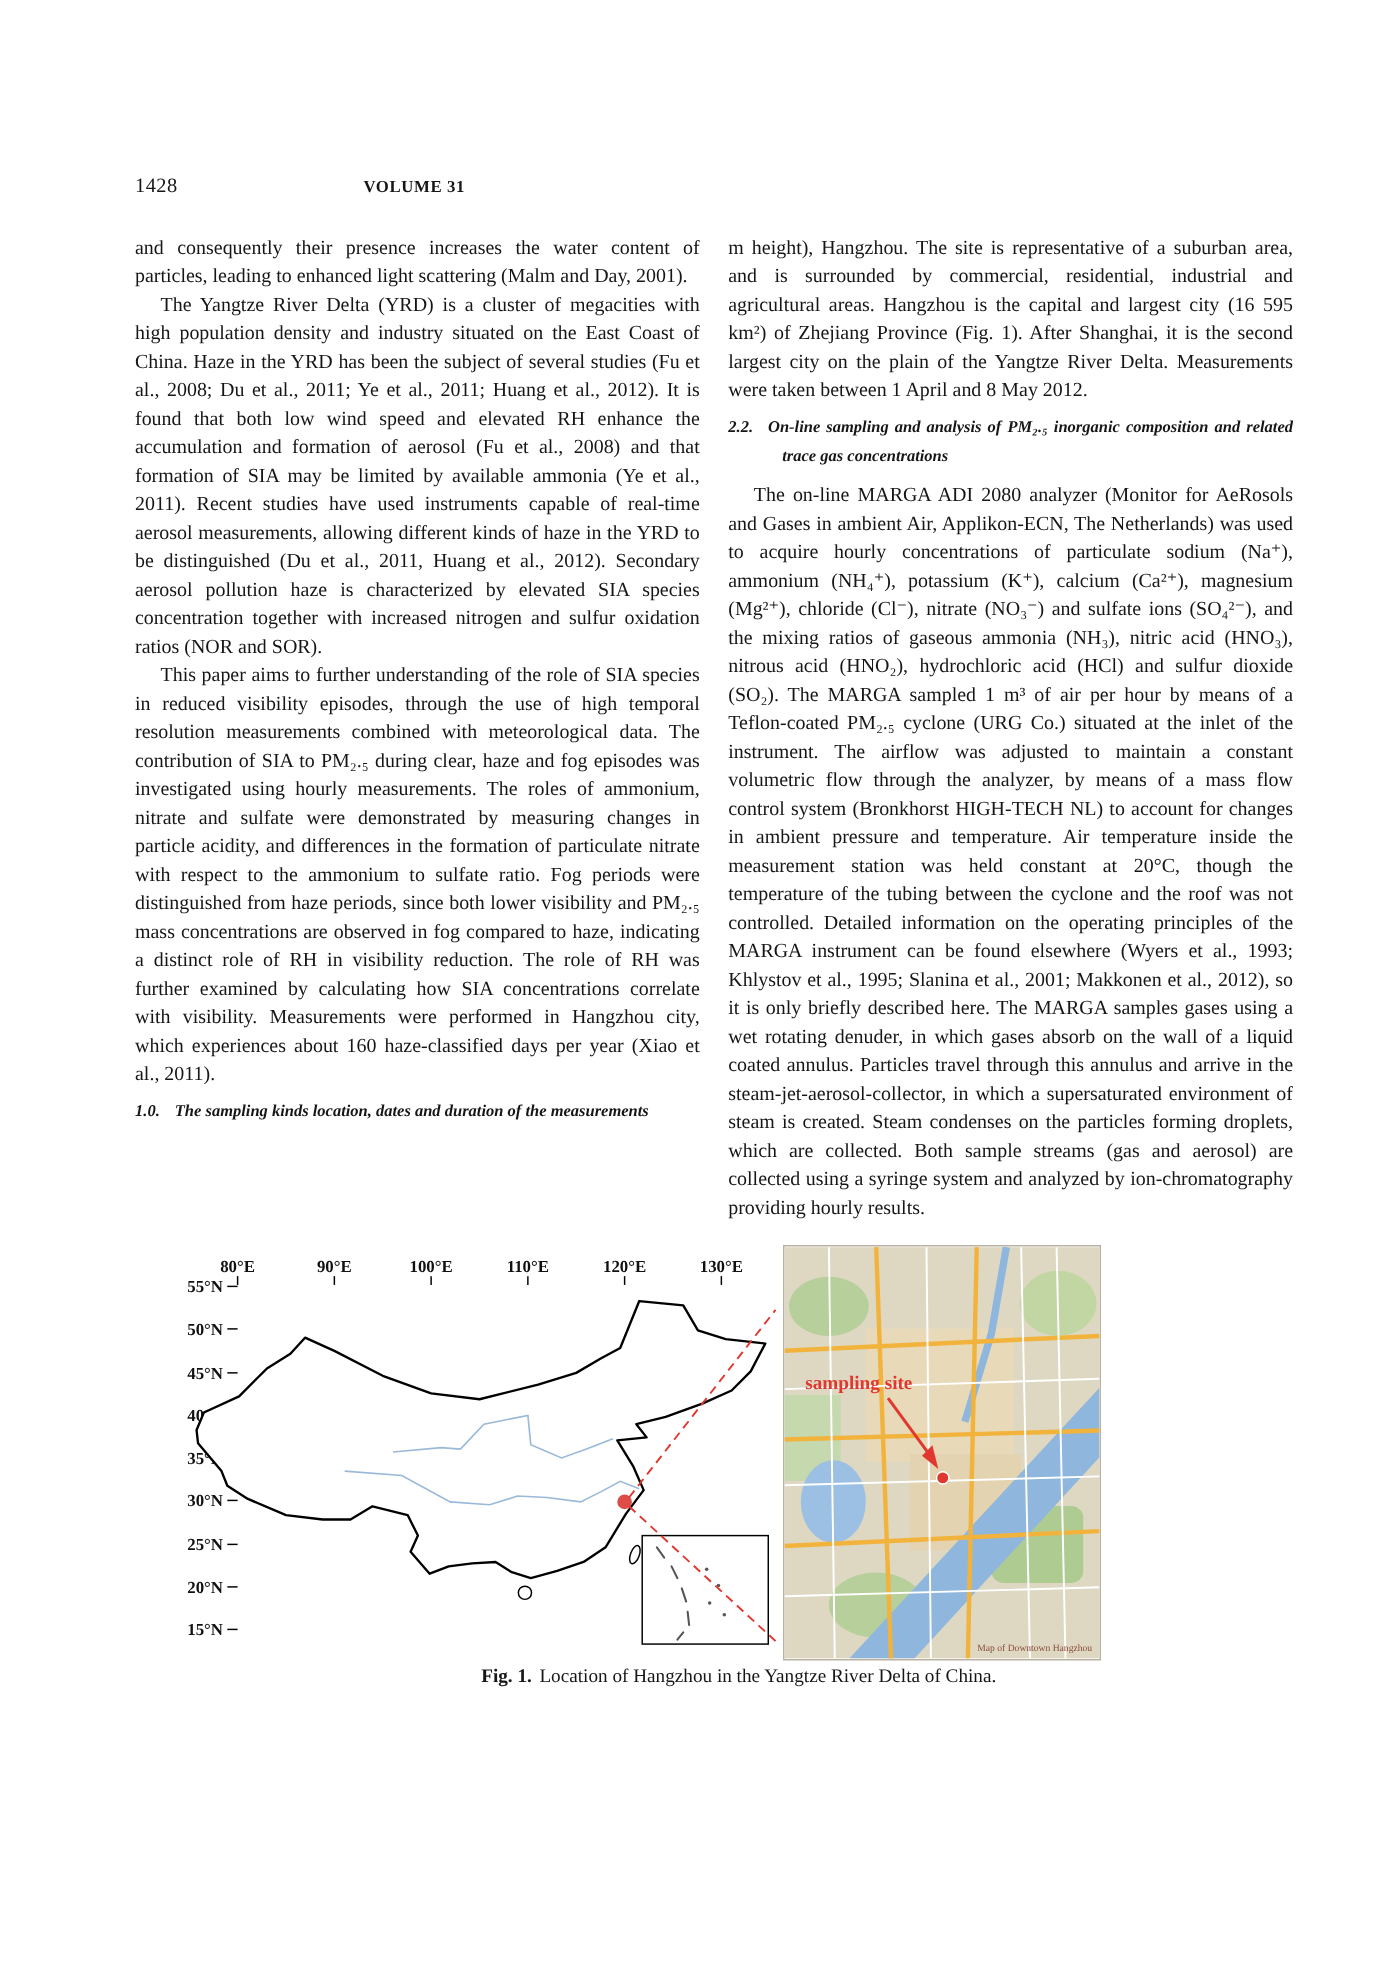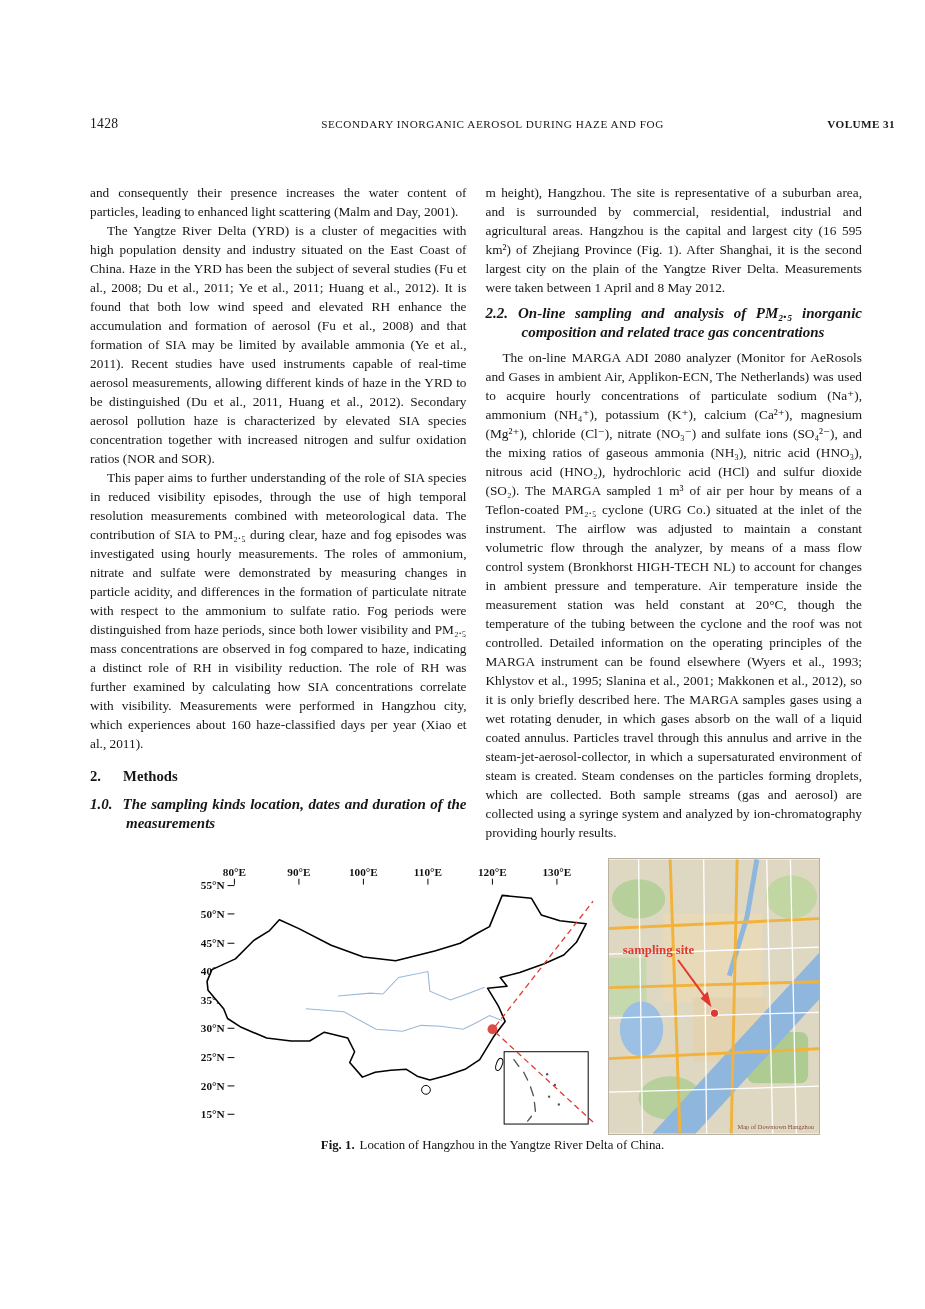--- a/index.html
+++ b/index.html
@@ -18,69 +18,65 @@
     display:flex; align-items:baseline; width:100%;
     font-size:11.6px;
   }
   .pg-header .pgnum { width:110px; font-size:13.6px; letter-spacing:.3px; }
   .pg-header .running { flex:1; text-align:center; font-size:11.2px; letter-spacing:.55px; }
   .pg-header .vol { width:110px; text-align:right; font-size:11.2px; letter-spacing:.4px;font-weight:bold; }
   
   .columns {
     display:flex; gap:19px; margin-top:23px;
   }
-  .col { width:376.5px;margin-top:28px; }
+  .col { width:376.5px; }
   .col p {
     margin:0; font-size:13.3px; line-height:19px;
     text-align:justify; text-indent:17px;
     hyphens:auto; -webkit-hyphens:auto;
   }
   .col p.noindent { text-indent:0; }
   h2.sec {
     margin:14px 0 9px 0; font-size:14.7px; font-weight:bold; line-height:19px;
   }
   h2.sec .hnum { margin-right:22px; }
   h3.subsec {
-    margin:7px 0 6px 0; font-size:15px; font-weight:bold; font-style:italic;
+    margin:7px 0 6px 0; font-size:11px; font-weight:bold; font-style:italic;
     line-height:19px; padding-left:36px; text-indent:-36px; text-align:justify;
   }
   h3.subsec .hnum { margin-right:10px; }
   
   .figure-row {
-    margin-top:16px; display:flex; justify-content:center;
-    align-items:center; gap:12px;
+    margin-top:16px; display:flex; 
+    align-items:center; gap:2px;
   }
   .china-map { width:430px; height:266px; }
   .street-map { width:212px; height:277px; border:1px solid #b9b2a2; }
   svg text { font-family:"Liberation Serif","DejaVu Serif",serif; }
   .tick-label { font-size:11.5px; font-weight:bold; fill:#111; }
   .fig-caption {
     margin-top:2px; text-align:center; font-size:12.8px; line-height:17px;
   }
   .fig-caption .cap-label { font-weight:bold; margin-right:5px; }
 </style>
 </head>
 <body>
 
 <div class="page">
 
   <div class="pg-header">
     <div class="pgnum">1428</div>
-    <div class="running">SECONDARY INORGANIC AEROSOL DURING HAZE AND FOG</div>
     <div class="vol">VOLUME 31</div>
   </div>
 
   <div class="columns">
     <div class="col">
       <p class="noindent">and consequently their presence increases the water content of particles, leading to enhanced light scattering (Malm and Day, 2001).</p>
       <p>The Yangtze River Delta (YRD) is a cluster of megacities with high population density and industry situated on the East Coast of China. Haze in the YRD has been the subject of several studies (Fu et al., 2008; Du et al., 2011; Ye et al., 2011; Huang et al., 2012). It is found that both low wind speed and elevated RH enhance the accumulation and formation of aerosol (Fu et al., 2008) and that formation of SIA may be limited by available ammonia (Ye et al., 2011). Recent studies have used instruments capable of real-time aerosol measurements, allowing different kinds of haze in the YRD to be distinguished (Du et al., 2011, Huang et al., 2012). Secondary aerosol pollution haze is characterized by elevated SIA species concentration together with increased nitrogen and sulfur oxidation ratios (NOR and SOR).</p>
       <p>This paper aims to further understanding of the role of SIA species in reduced visibility episodes, through the use of high temporal resolution measurements combined with meteorological data. The contribution of SIA to PM₂.₅ during clear, haze and fog episodes was investigated using hourly measurements. The roles of ammonium, nitrate and sulfate were demonstrated by measuring changes in particle acidity, and differences in the formation of particulate nitrate with respect to the ammonium to sulfate ratio. Fog periods were distinguished from haze periods, since both lower visibility and PM₂.₅ mass concentrations are observed in fog compared to haze, indicating a distinct role of RH in visibility reduction. The role of RH was further examined by calculating how SIA concentrations correlate with visibility. Measurements were performed in Hangzhou city, which experiences about 160 haze-classified days per year (Xiao et al., 2011).</p>
-      <h2 class="sec">
-        <span class="hnum">2.</span><span>Methods</span>
-      </h2>
       <h3 class="subsec">
         <span class="hnum">1.0.</span><span>The sampling kinds location, dates and duration of the measurements</span>
       </h3>
     </div>
 
     <div class="col">
       <p class="noindent">m height), Hangzhou. The site is representative of a suburban area, and is surrounded by commercial, residential, industrial and agricultural areas. Hangzhou is the capital and largest city (16 595 km²) of Zhejiang Province (Fig. 1). After Shanghai, it is the second largest city on the plain of the Yangtze River Delta. Measurements were taken between 1 April and 8 May 2012.</p>
       <h3 class="subsec">
         <span class="hnum">2.2.</span><span>On-line sampling and analysis of PM₂.₅ inorganic composition and related trace gas concentrations</span>
       </h3>

